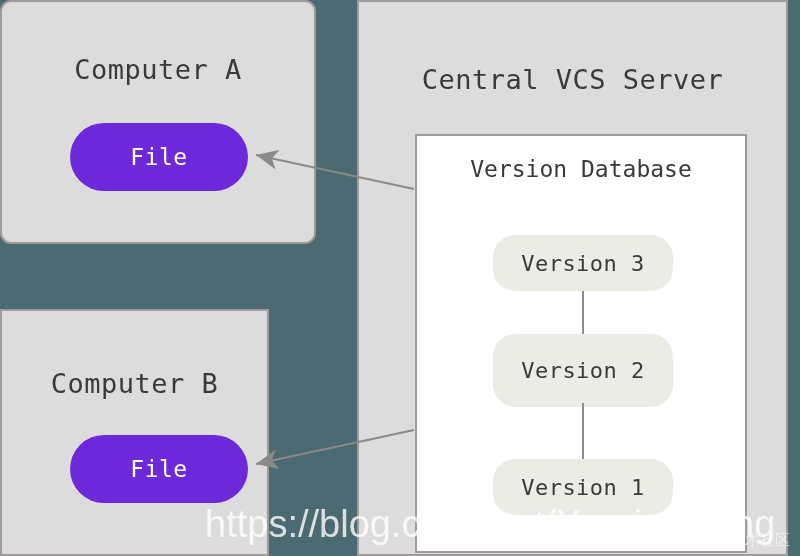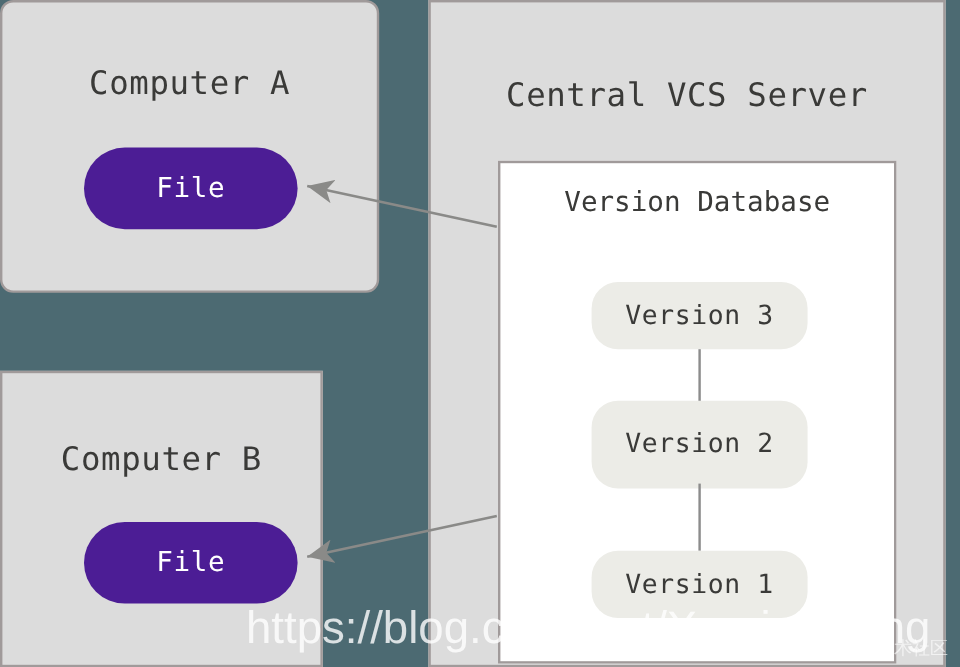--- a/index.html
+++ b/index.html
@@ -52,21 +52,21 @@
     width: 100%;
     text-align: center;
     color: #3a3a38;
     font-size: 23px;
     white-space: nowrap;
   }
 
   
   .file-pill {
     position: absolute;
-    background: #4c1d95;
+    background: #6d28d9;
     border-radius: 999px;
     color: #ffffff;
     font-size: 23px;
     display: flex;
     align-items: center;
     justify-content: center;
     letter-spacing: 0.5px;
   }
 
   

